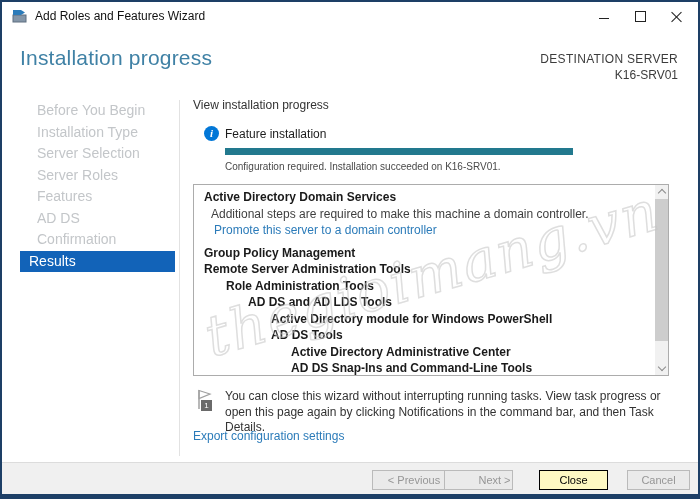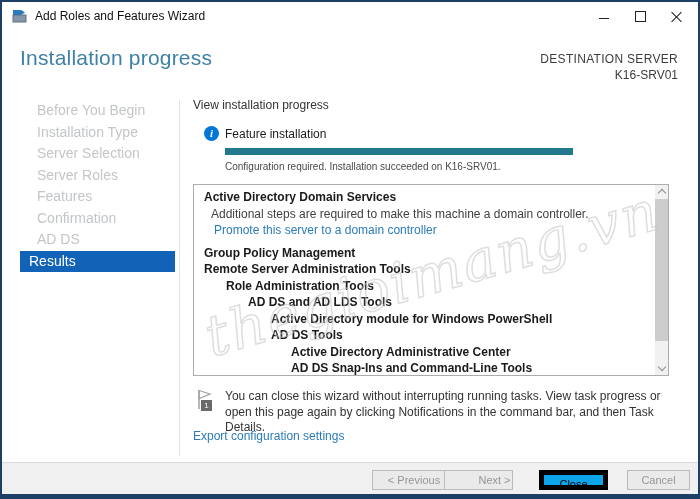--- a/index.html
+++ b/index.html
@@ -64,21 +64,21 @@
   
   .notif-icon{position:absolute;left:194px;top:387px;width:20px;height:22px;}
   .notif-badge{position:absolute;left:199px;top:398px;width:11px;height:11px;background:#6a6a6a;color:#fff;
     font-size:8px;text-align:center;line-height:11px;z-index:2;}
   .notif-text{position:absolute;left:223px;top:387px;width:447px;font-size:12px;color:#333;line-height:15.5px;}
   .export-link{position:absolute;left:191px;top:427px;font-size:12px;color:#2b7bb9;cursor:pointer;}
   
   .footer{position:absolute;left:0;right:0;bottom:0;height:31px;background:#f0f0f0;border-top:1px solid #dcdcdc;}
   .btn{position:absolute;top:468px;height:20px;box-sizing:border-box;font-size:11px;text-align:center;line-height:18px;
     background:#eaeaea;border:1px solid #bababa;color:#969696;z-index:3;}
-  .btn.enabled{background:#0ea5e9;border:5px solid #000000;color:#000;}
+  .btn.enabled{background:#fef9c3;border:1px solid #000000;color:#000;}
   .btn-prev{left:370px;width:84px;}
   .btn-next{left:442px;width:69px;padding-left:32px;}
   .btn-close{left:537px;width:69px;}
   .btn-cancel{left:625px;width:63px;}
 </style>
 </head>
 <body>
 
 <div class="window">
 
@@ -109,22 +109,22 @@
     <div class="dest-l1">DESTINATION SERVER</div>
     <div class="dest-l2">K16-SRV01</div>
   </div>
 
   <div class="sidebar">
     <div class="side-item">Before You Begin</div>
     <div class="side-item">Installation Type</div>
     <div class="side-item">Server Selection</div>
     <div class="side-item">Server Roles</div>
     <div class="side-item">Features</div>
+    <div class="side-item">AD DS</div>
     <div class="side-item">Confirmation</div>
-    <div class="side-item">AD DS</div>
     <div class="side-item selected">Results</div>
   </div>
   <div class="v-sep"></div>
 
   <div class="view-label">View installation progress</div>
   <div class="info-icon">i</div>
   <div class="feat-label">Feature installation</div>
   <div class="progress-track">
     <div class="progress-fill"></div>
   </div>

